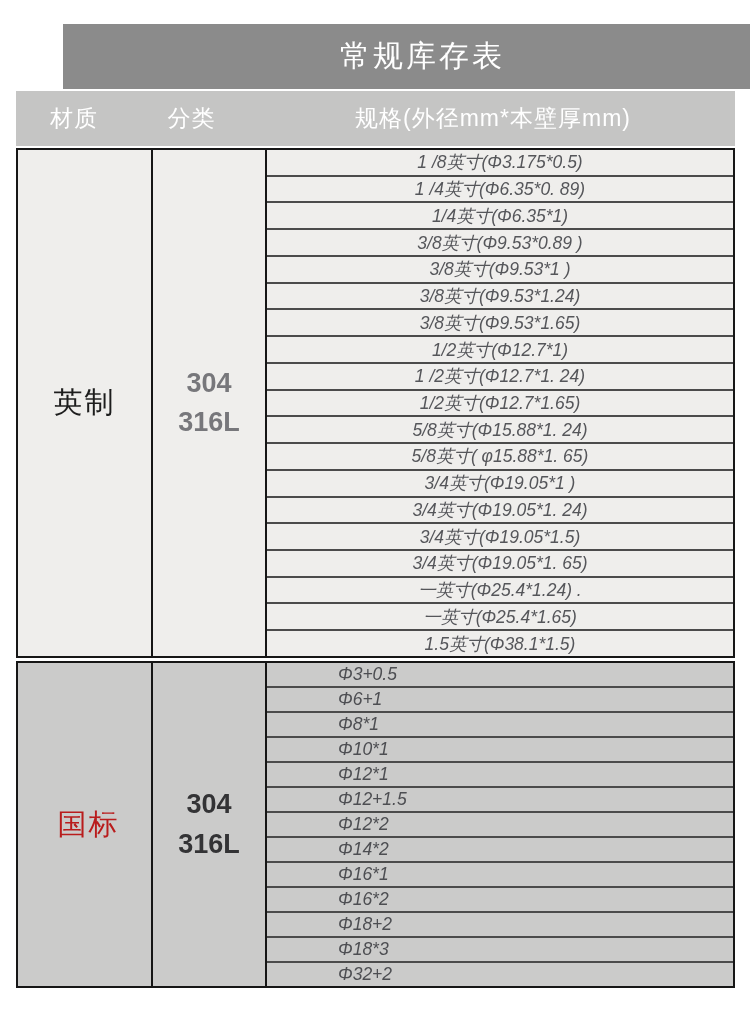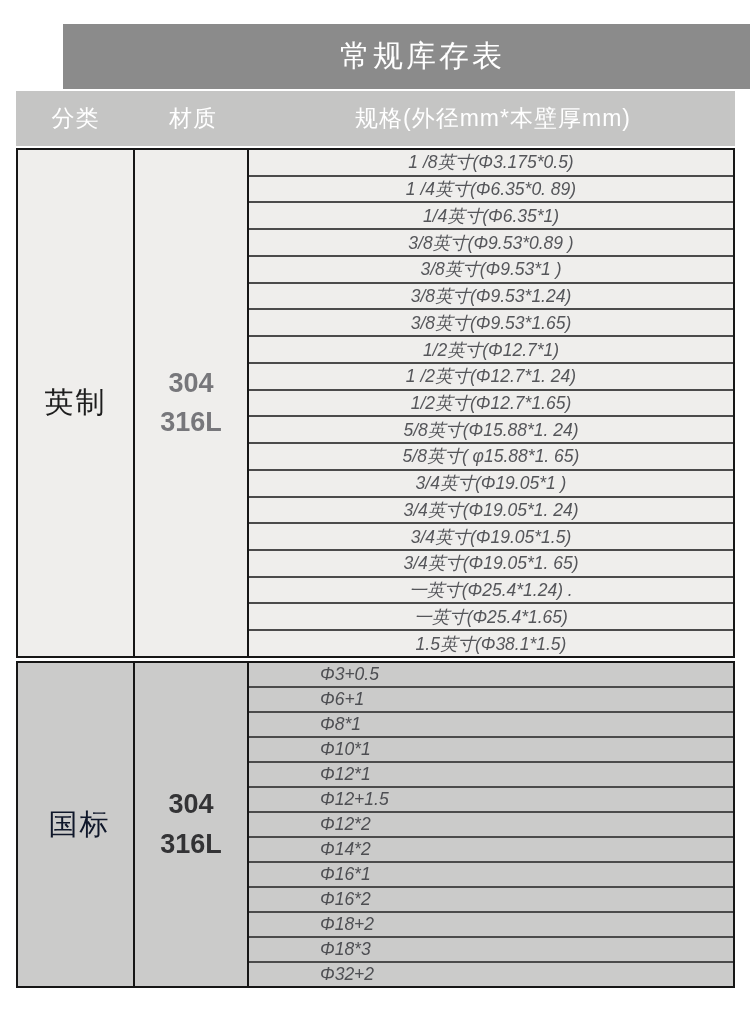--- a/index.html
+++ b/index.html
@@ -51,21 +51,21 @@
     left: 16px;
     width: 719px;
     border: 2px solid #161616;
     box-sizing: border-box;
     display: flex;
   }
   .section.s1 { top: 148px; height: 510px; background: #efeeec; }
   .section.s2 { top: 661px; height: 327px; background: #cbcbca; }
 
   .cat-cell {
-    width: 117px;
+    width: 135px;
     border-right: 2px solid #161616;
     box-sizing: border-box;
     display: flex;
     align-items: center;
     justify-content: center;
     font-size: 29px;
     color: #1d1d1d;
     letter-spacing: 2px;
   }
   .mat-cell {
@@ -75,21 +75,21 @@
     display: flex;
     flex-direction: column;
     align-items: center;
     justify-content: center;
     font-size: 27px;
     line-height: 1.45;
     font-weight: bold;
   }
   .s1 .mat-cell { color: #77777b; }
   .s2 .mat-cell { color: #333335; }
-  .s2 .cat-cell { color: #0f172a; padding-left: 8px; }
+  .s2 .cat-cell { color: #b91c1c; padding-left: 8px; }
 
   .spec-col {
     flex: 1;
     display: flex;
     flex-direction: column;
   }
   .spec-row {
     flex: 1;
     display: flex;
     align-items: center;
@@ -111,22 +111,22 @@
 </head>
 <body>
 
 <div class="page">
 
   <div class="title-bar">
     <span>常规库存表</span>
   </div>
 
   <div class="col-header">
+    <div class="ch mat">材质</div>
     <div class="ch cat">分类</div>
-    <div class="ch mat">材质</div>
     <div class="ch spec">规格(外径mm*本壁厚mm)</div>
   </div>
 
   <div class="section s1">
     <div class="cat-cell">英制</div>
     <div class="mat-cell">
       <div>304</div>
       <div>316L</div>
     </div>
     <div class="spec-col">

